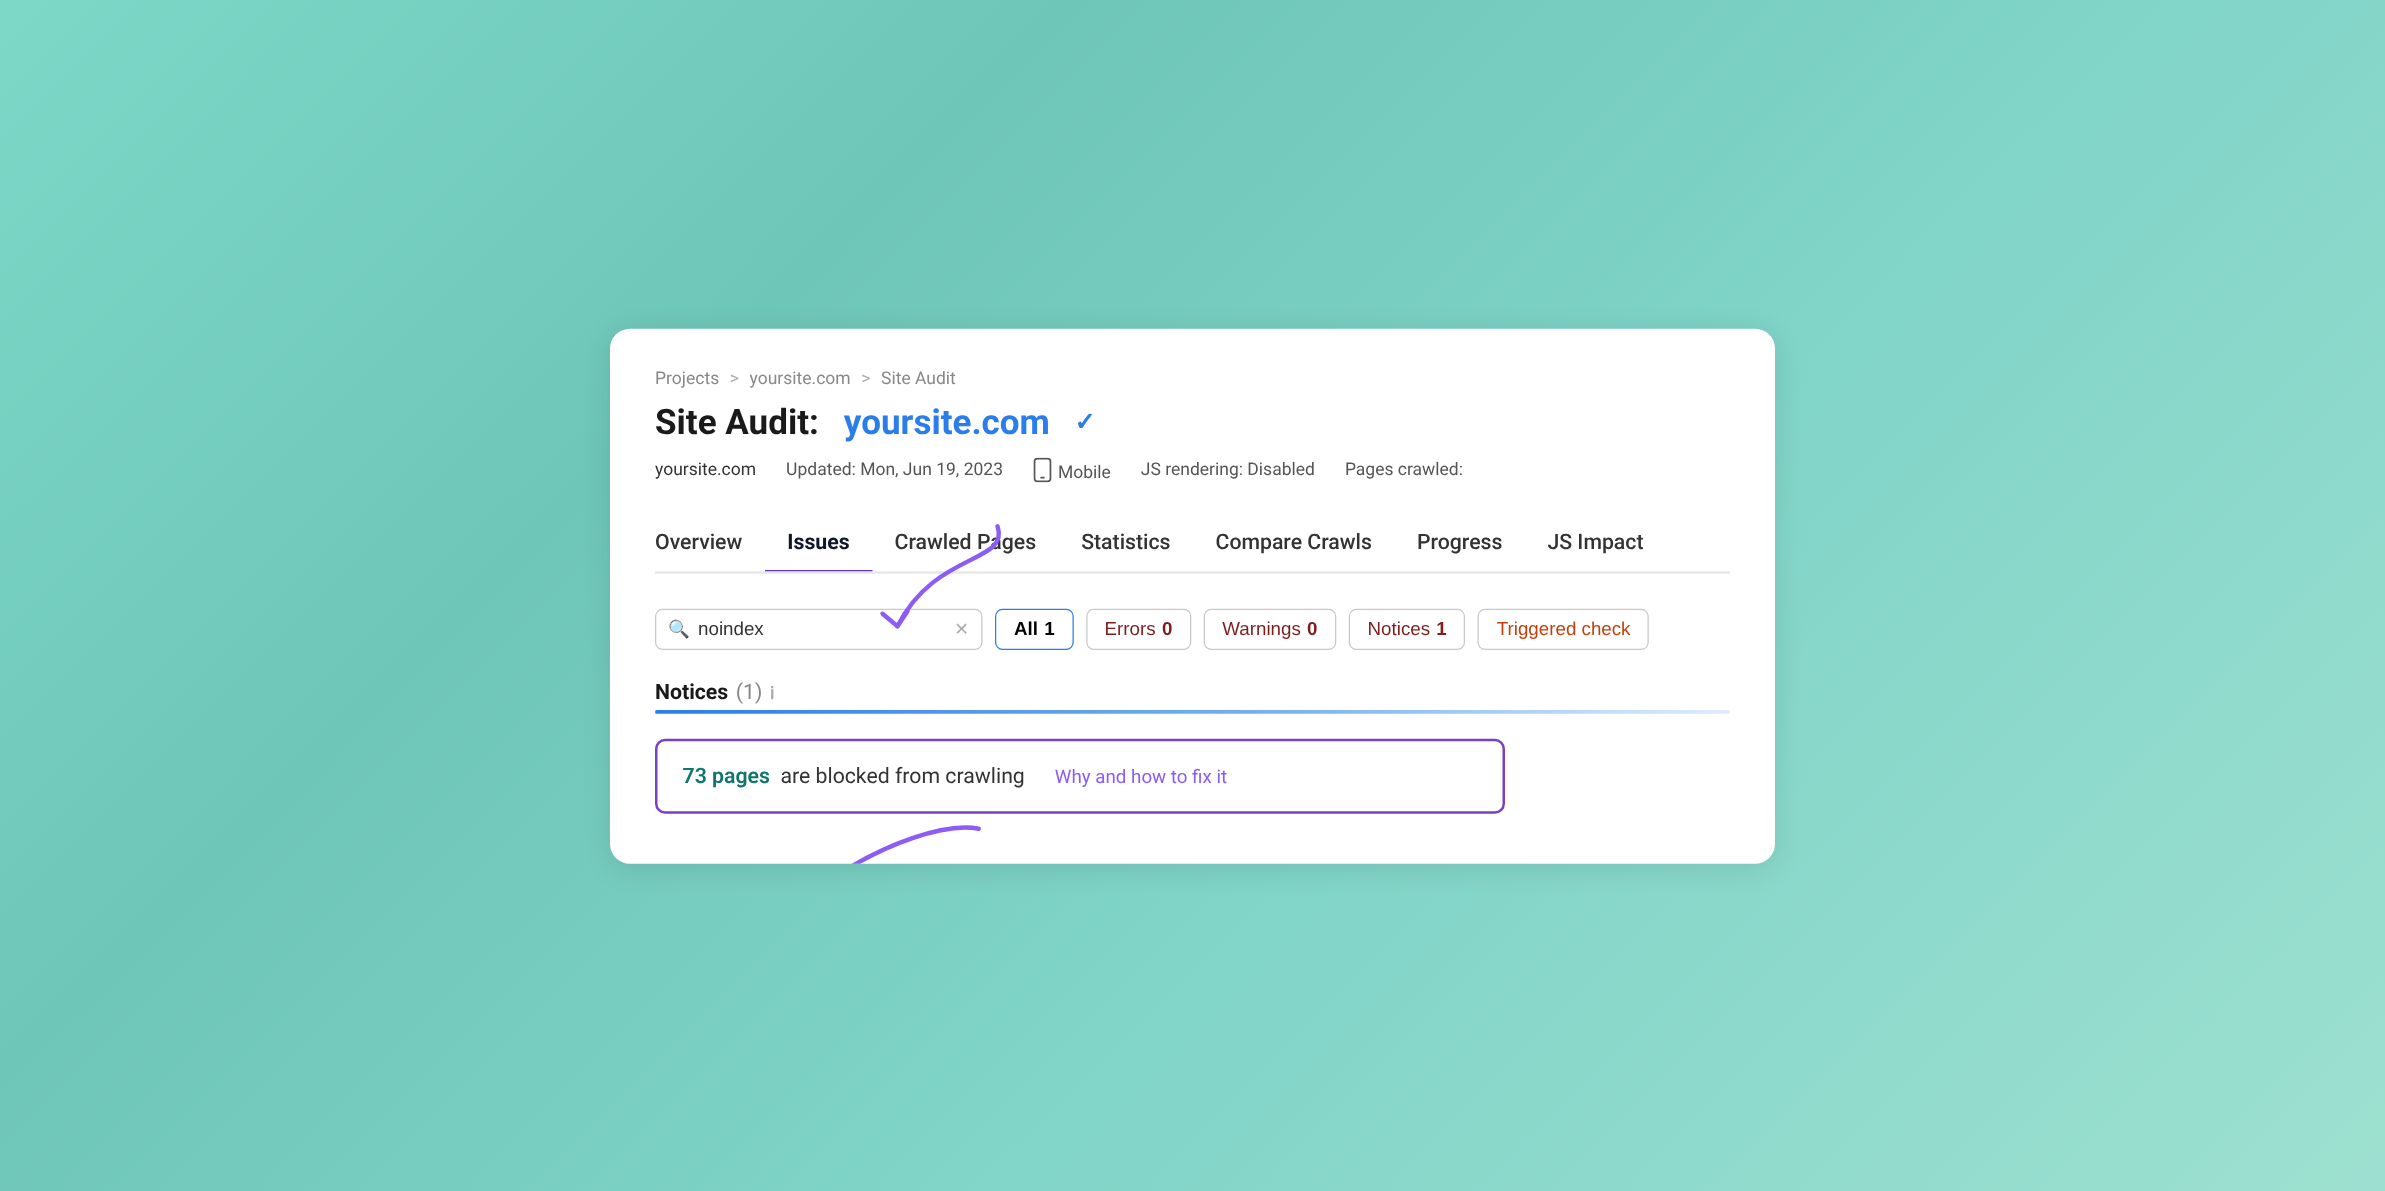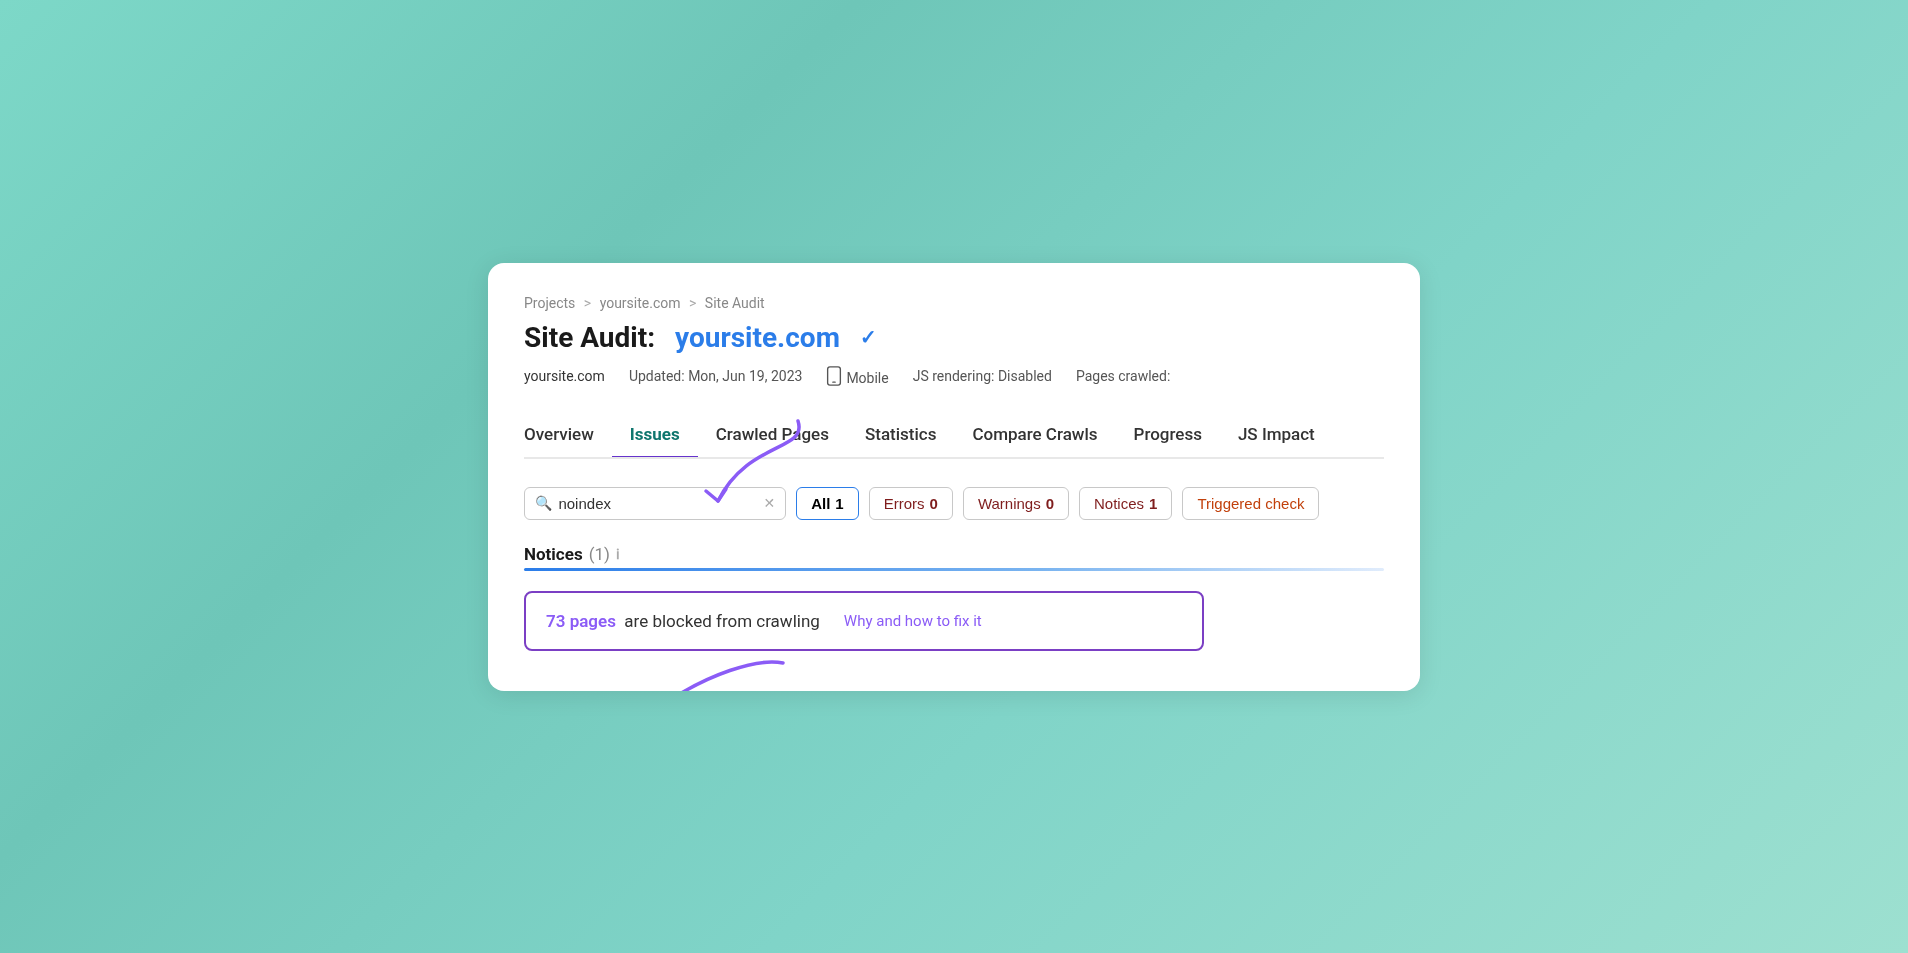--- a/index.html
+++ b/index.html
@@ -102,21 +102,21 @@
       white-space: nowrap;
       transition: color 0.15s;
       text-align: right;
     }
 
     .nav-tab:first-child {
       padding-left: 0;
     }
 
     .nav-tab.active {
-      color: #0f766e;
+      color: #0f172a;
       font-weight: 700;
       border-bottom: 3px solid #6633cc;
     }
 
     .filters-row {
       display: flex;
       align-items: center;
       gap: 10px;
       margin-bottom: 24px;
       flex-wrap: wrap;
@@ -229,21 +229,21 @@
       max-width: 680px;
     }
 
     .issue-row .issue-text {
       font-size: 17px;
       color: #333;
       font-weight: 400;
     }
 
     .issue-row .issue-link {
-      color: #8b5cf6;
+      color: #0f766e;
       font-weight: 600;
       text-decoration: none;
       cursor: pointer;
     }
 
     .issue-row .fix-link {
       font-size: 15px;
       color: #8b5cf6;
       text-decoration-style: dashed;
       cursor: pointer;

